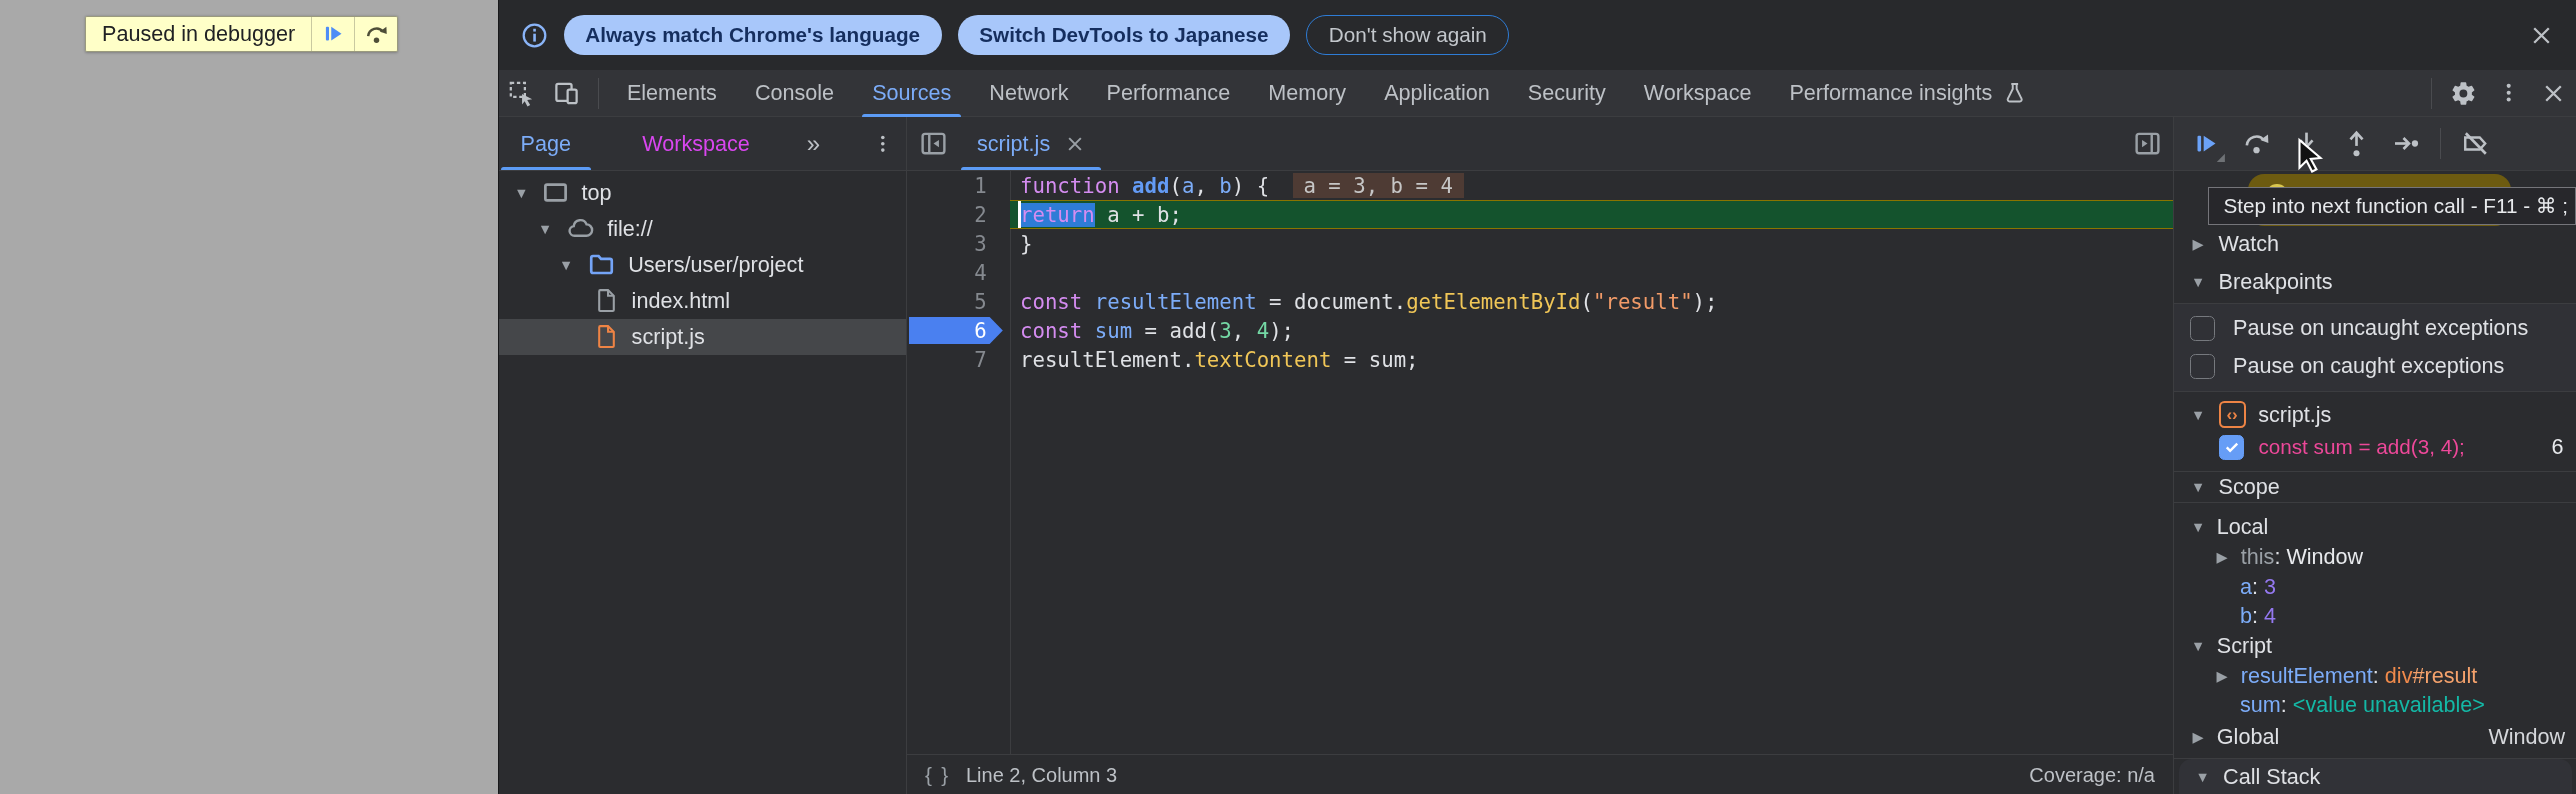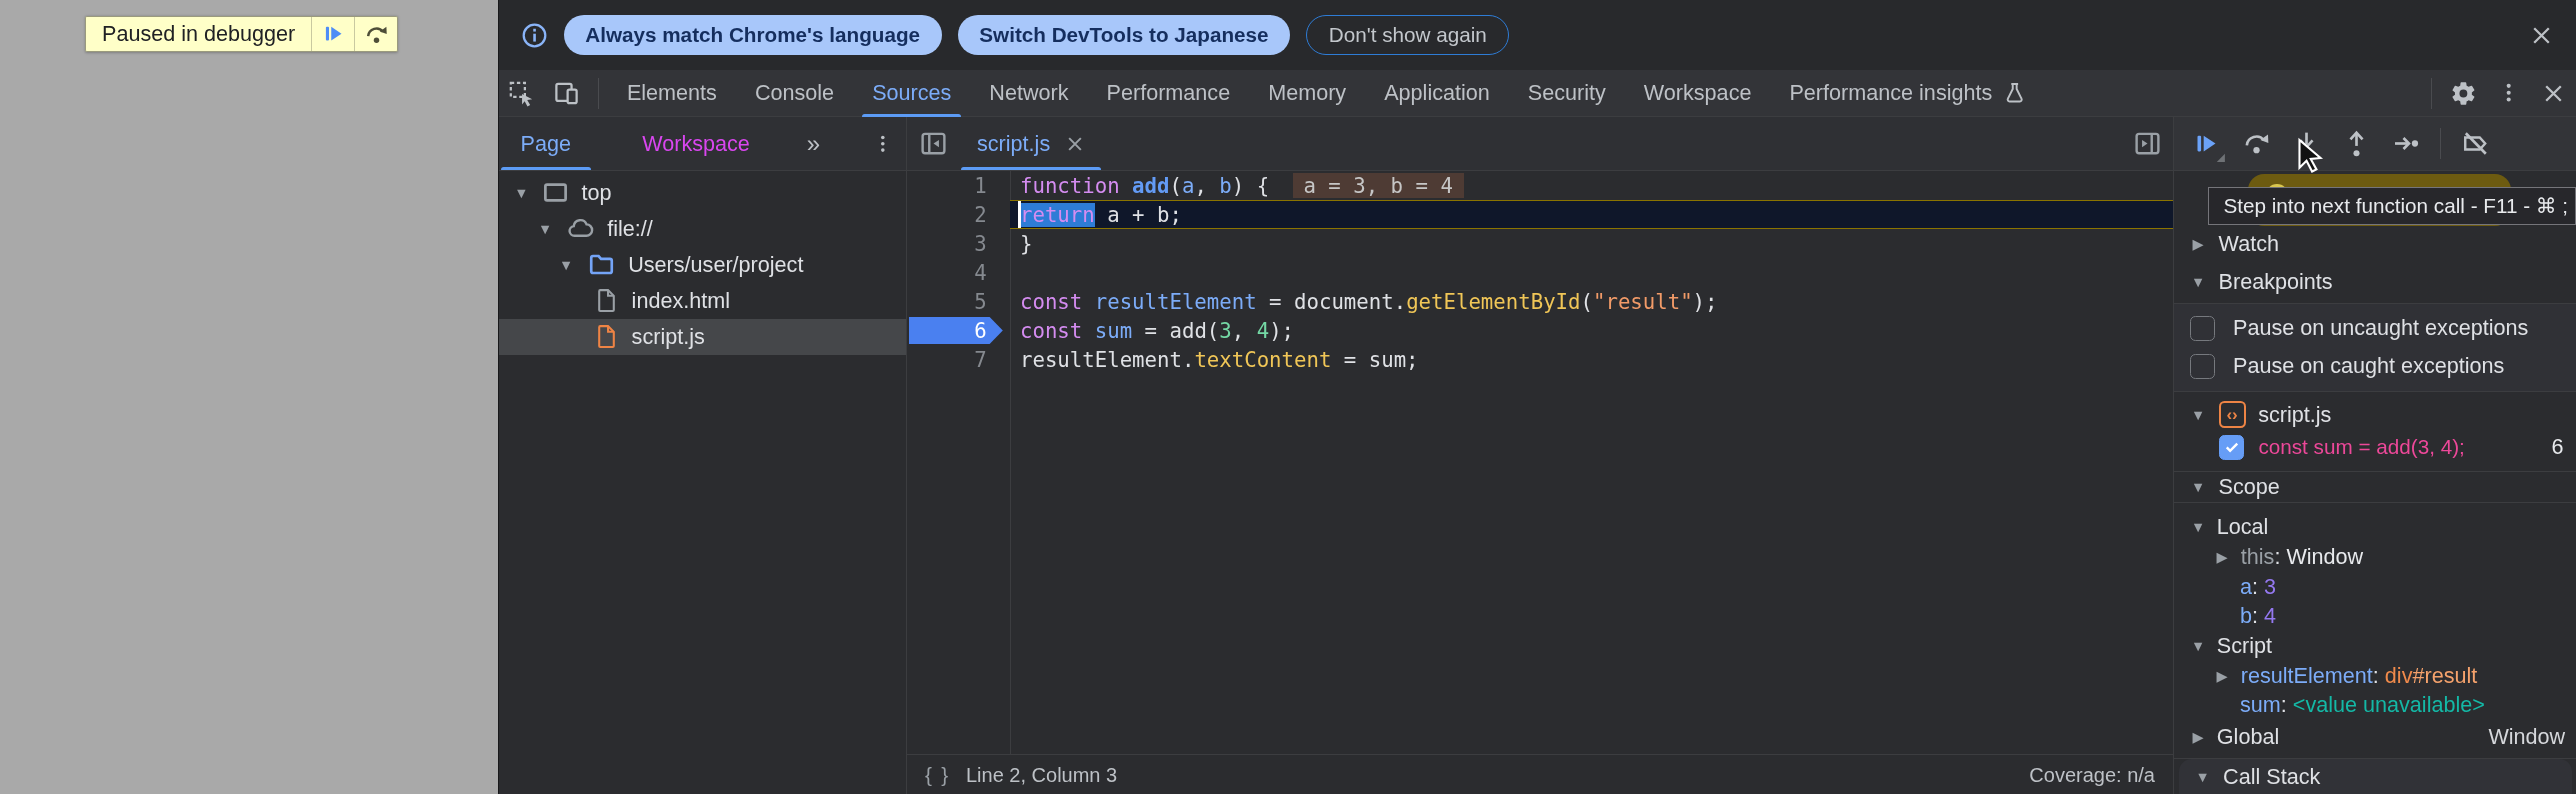--- a/index.html
+++ b/index.html
@@ -60,21 +60,21 @@
   .file-tab::after { content:""; position:absolute; left:1.8px; right:1.8px; bottom:0; height:2.7px; background:#5c9bf5; border-radius:2.7px 2.7px 0 0; }
   .tabs-spacer { flex:1; }
 
   .code-area { flex:1; position:relative; font-family:"DejaVu Sans Mono", monospace; font-size:20.7px; overflow:hidden; }
   .gutter-line { position:absolute; left:103px; top:0; bottom:0; width:0.9px; background:#3c3d40; }
   .line { position:relative; height:29px; display:flex; align-items:center; }
   .gut { width:103px; flex:0 0 103px; text-align:right; padding-right:23.4px; color:#85898f; position:relative; z-index:1; }
   .code { flex:1; padding-left:10px; white-space:pre; color:#dfe1e5; height:100%; display:flex; align-items:center; }
   .tok-kw { color:#d48cf0; } .tok-fn { color:#639bf5;font-weight:bold; } .tok-var { color:#7cacf8; }
   .tok-prop { color:#f0c657; } .tok-str { color:#f29b68; } .tok-num { color:#74d8a5; }
-  .line.paused .code { background:#0f172a; border-top:1.8px solid #8a7400; border-bottom:1.8px solid #8a7400; }
+  .line.paused .code { background:#14532d; border-top:1.8px solid #8a7400; border-bottom:1.8px solid #8a7400; }
   .sel { background:#2e7cd6; position:relative; }
   .sel::before { content:""; position:absolute; left:-1.8px; top:-1.8px; bottom:-1.8px; width:2.7px; background:#fff; }
   .exec-mark { position:absolute; left:1.8px; top:0.9px; width:94px; height:27px; background:#4a80f0;
     clip-path:polygon(0 0, 86% 0, 100% 50%, 86% 100%, 0 100%); z-index:0; }
   .line6 .gut { color:#fff; }
   .inline-widget { display:inline-flex; align-items:center; background:#4e3b34; color:#c6c6c6; padding:0.9px 10.8px; margin-left:23.4px; height:25px; }
 
   .status-bar { height:41px; flex:0 0 41px; border-top:0.9px solid #3c3d40; background:#2b2c2f; display:flex; align-items:center;
     padding:0 18px; gap:16px; color:#bdc1c6; font-size:20px; }
   .pp-icon { color:#9aa0a6; font-size:20.7px; letter-spacing:1.8px; }

